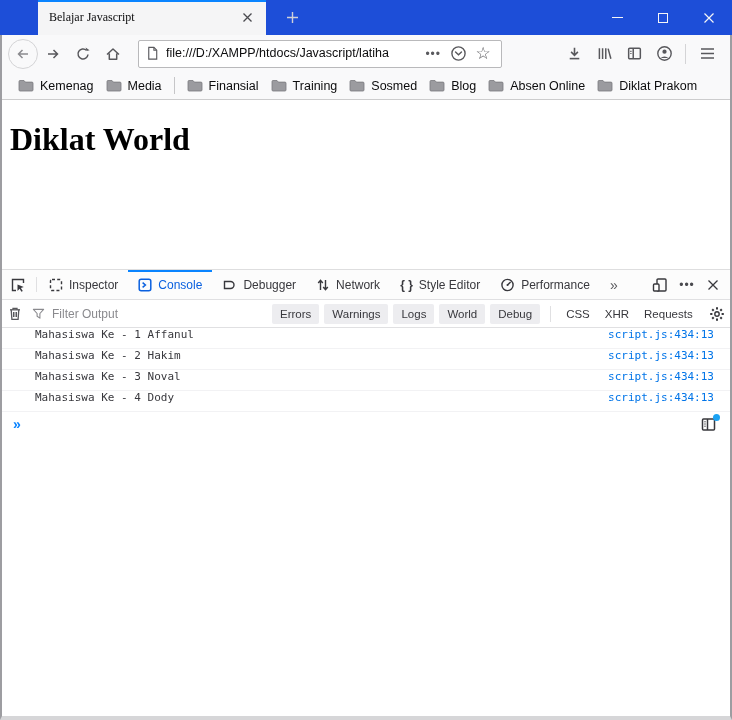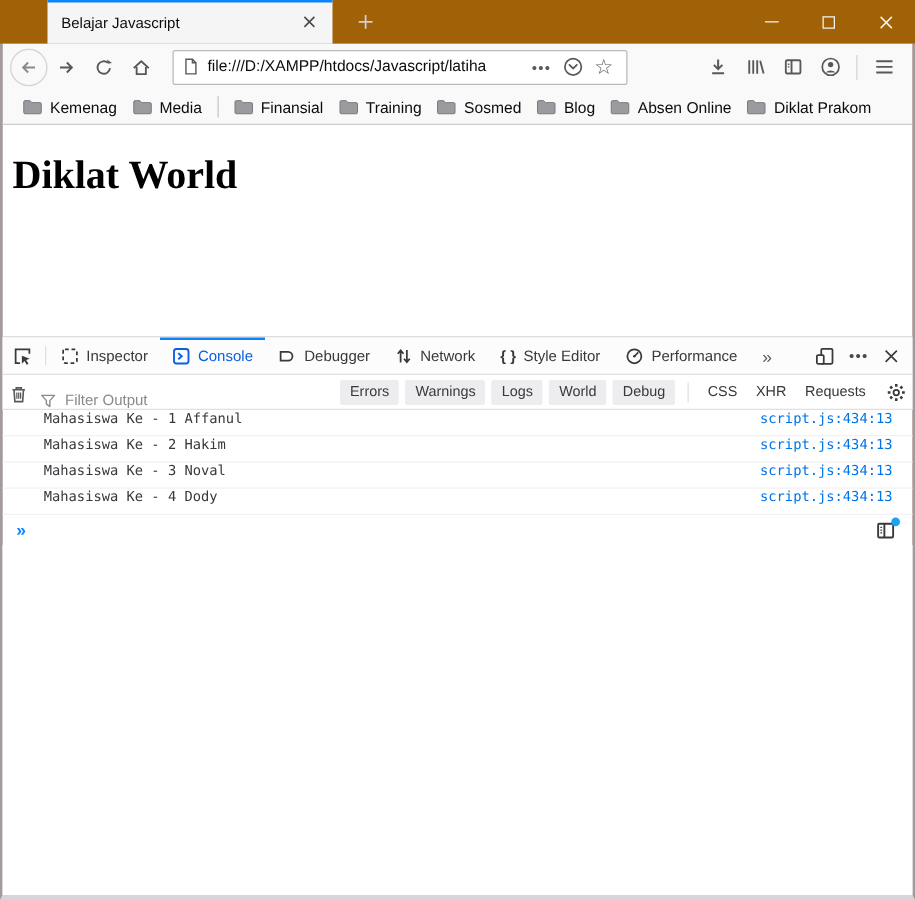--- a/index.html
+++ b/index.html
@@ -8,38 +8,38 @@
     font-family: "Liberation Sans", sans-serif;
     font-size: 12px;
     color: #0c0c0d;
     background: #ffffff;
     cursor: default;
     overflow: hidden;
   }
   .window { width: 732px; height: 720px; display: flex; flex-direction: column; background: #fff; }
 
   
-  .titlebar { height: 35px; background: #a16207; display: flex; align-items: stretch; flex: 0 0 auto; }
+  .titlebar { height: 35px; background: #1d4ed8; display: flex; align-items: stretch; flex: 0 0 auto; font-family: Liberation Serif, serif; }
   .tab-space { width: 38px; flex: 0 0 auto; }
   .browser-tab {
     width: 228px; background: #f5f5f6; position: relative;
     display: flex; align-items: center; padding: 0 8px 0 11px; flex: 0 0 auto;
   }
   .browser-tab::before { content:""; position: absolute; top: 0; left: 0; right: 0; height: 2px; background: #0a84ff; }
   .tab-title { flex: 1; font-size: 12px; color: #0c0c0d; white-space: nowrap; overflow: hidden; }
   .icon-btn { display: flex; align-items: center; justify-content: center; background: transparent; border: none; }
   .tab-close { width: 22px; height: 22px; }
   .newtab-btn { width: 32px; height: 35px; display: flex; align-items: center; justify-content: center; margin-left: 10px; }
   .win-controls { margin-left: auto; display: flex; }
   .win-btn { width: 46px; height: 35px; display: flex; align-items: center; justify-content: center; }
   .min-glyph { width: 11px; height: 0; border-top: 1px solid #f5f5f6; display: block; }
   .max-glyph { width: 10px; height: 10px; border: 1px solid #f5f5f6; display: block; }
 
   
-  .chrome-body { flex: 1; display: flex; flex-direction: column; border-left: 2px solid #9d9da1; border-right: 2px solid #9d9da1; border-bottom: 4px solid #d6d6d8; background: #7f1d1d; min-height: 0; }
+  .chrome-body { flex: 1; display: flex; flex-direction: column; border-left: 2px solid #9d9da1; border-right: 2px solid #9d9da1; border-bottom: 4px solid #d6d6d8; background: #6d28d9; min-height: 0; }
 
   
   .navbar { height: 37px; background: #f9f9fa; display: flex; align-items: center; padding: 0 8px 0 6px; flex: 0 0 auto; }
   .nav-btn { width: 30px; height: 30px; border-radius: 2px; }
   .back-circle { width: 30px; height: 30px; border: 1px solid #d4d4d6; border-radius: 50%; background:#f9f9fa; }
   .urlbar {
     flex: 0 0 364px; height: 28px; margin: 0 6px 0 10px; background: #fff;
     border: 1px solid #b9b9bb; border-radius: 2px; display: flex; align-items: center; padding: 0 6px;
   }
   .url-text-wrap { flex: 1; position: relative; overflow: hidden; white-space: nowrap; margin-left: 6px; height: 16px; }
@@ -66,21 +66,21 @@
   .dt-pick { width: 32px; display:flex; align-items:center; justify-content:center; }
   .dt-sep { width: 1px; background: #e0e0e2; margin: 7px 2px; }
   .dt-tab { display: flex; align-items: center; gap: 6px; padding: 0 10px; position: relative; font-size: 12px; color: #38383d; white-space: nowrap; }
   .dt-tab.active { color: #0a60df; }
   .dt-tab.active::before { content:""; position:absolute; top:0; left:0; right:0; height:2px; background:#0a84ff; }
   .dt-more-tabs { color: #5a5a5e; font-size: 14px; padding: 0 10px; display: flex; align-items: center; }
   .dt-right { margin-left: auto; display: flex; align-items: center; padding-right: 4px; }
   .dt-right .icon-btn { width: 26px; height: 26px; }
   .dots { color: #4a4a4f; font-size: 12px; letter-spacing: 1px; }
 
-  .dt-filterbar { height: 28px; border-bottom: 1px solid #e0e0e2; display: flex; align-items: flex-end; padding: 0 6px; flex: 0 0 auto; background: #fff; }
+  .dt-filterbar { height: 28px; border-bottom: 1px solid #e0e0e2; display: flex; align-items: center; padding: 0 6px; flex: 0 0 auto; background: #fff; }
   .filter-input-wrap { display: flex; align-items: center; gap: 7px; margin-left: 6px; flex: 0 1 auto; }
   .filter-input { border: none; outline: none; font-size: 12px; color: #0c0c0d; width: 220px; background: transparent; font-family: "Liberation Sans", sans-serif; }
   .filter-input::placeholder { color: #8a8a8e; }
   .filter-right { margin-left: auto; display: flex; align-items: center; gap: 5px; }
   .lvl-btn { font-size: 11.5px; color: #38383d; background: #ededf0; border: none; border-radius: 2px; padding: 4px 8px; font-family: "Liberation Sans", sans-serif; }
   .type-btn { font-size: 11.5px; color: #38383d; background: transparent; border: none; padding: 4px 5px; font-family: "Liberation Sans", sans-serif; }
   .filter-sep { width: 1px; height: 16px; background: #e0e0e2; margin: 0 5px; }
   .gear-btn { width: 28px; height: 26px; }
 
   .console-rows { flex: 0 0 auto; }

